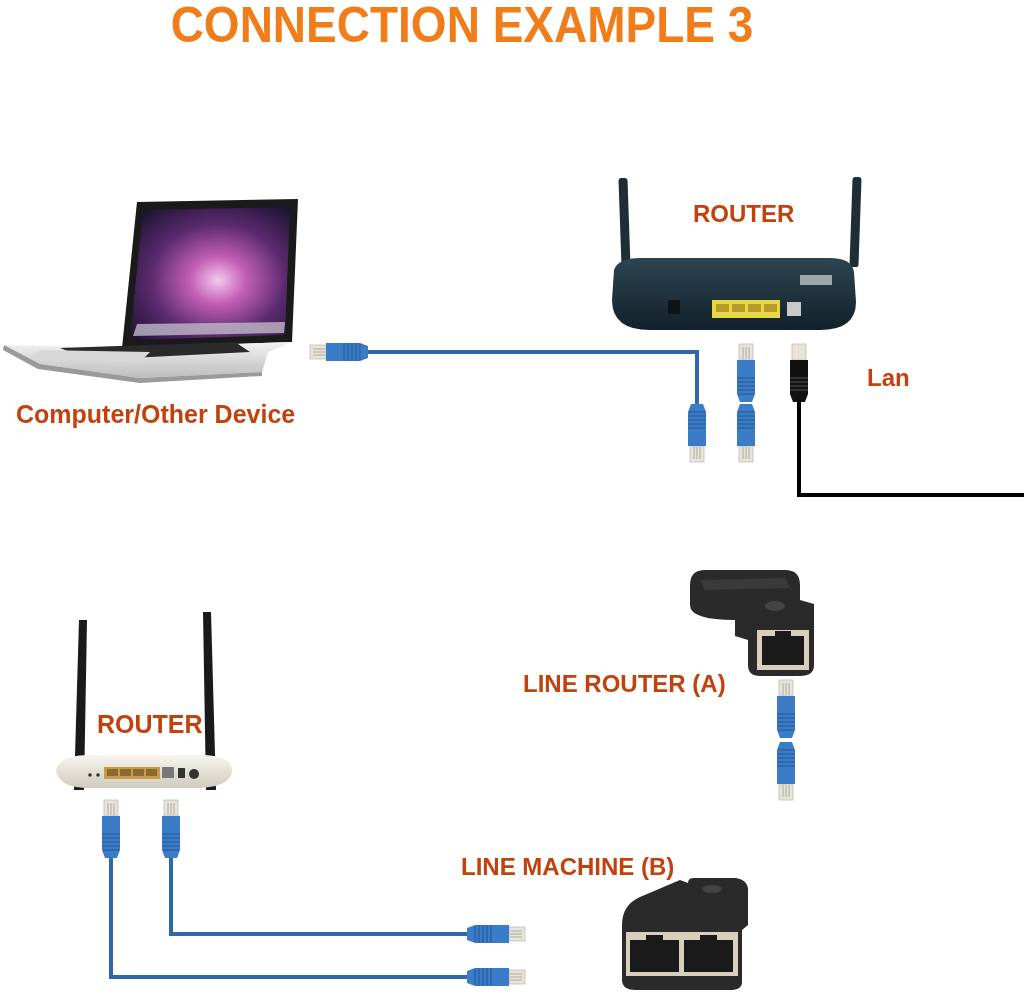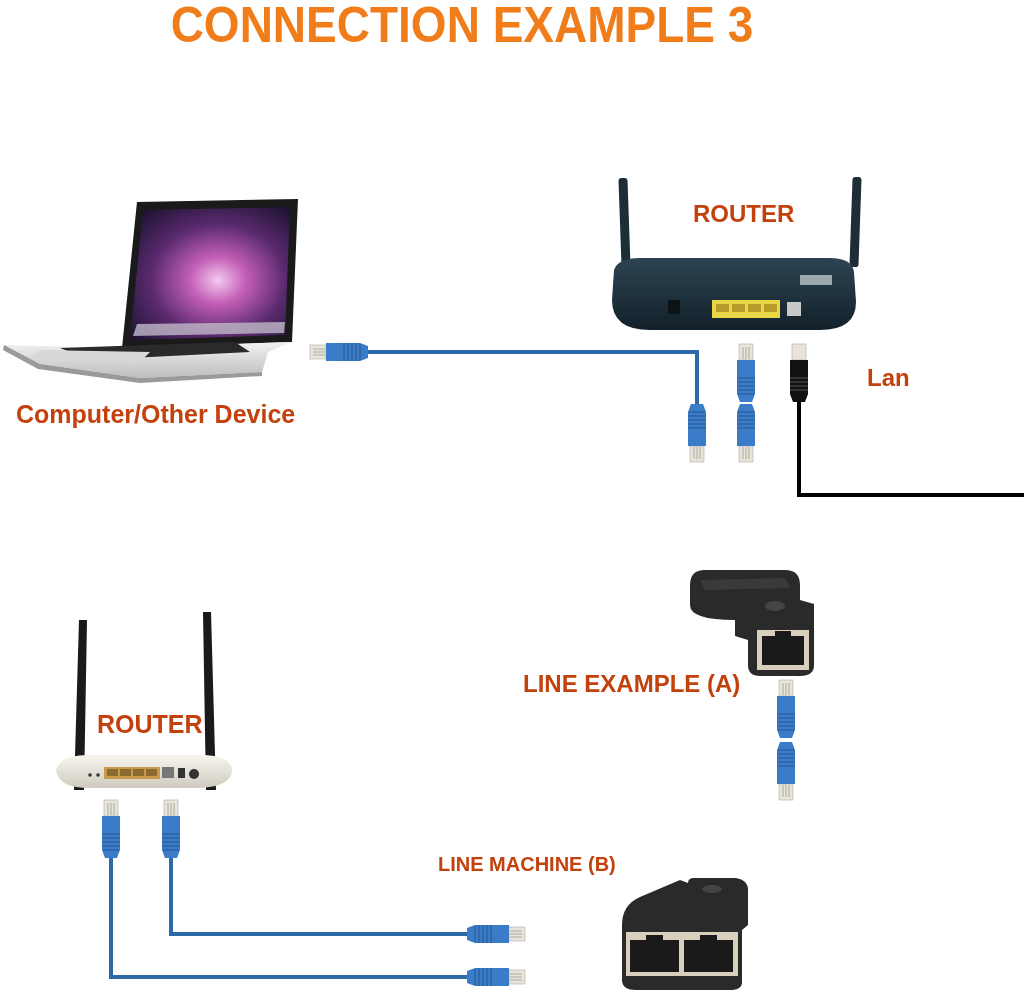--- a/index.html
+++ b/index.html
@@ -159,15 +159,15 @@
         <line x1="790" y1="382" x2="808" y2="382"></line>
       <line x1="790" y1="386" x2="808" y2="386"></line>
         <line x1="790" y1="390" x2="808" y2="390"></line>
     </g>
   </g>
 </svg>
 
 <div class="label" style="left:693px; top:200px; font-size:24px;">ROUTER</div>
 <div class="label" style="left:16px; top:400px; font-size:25px;">Computer/Other Device</div>
 <div class="label" style="left:827px; top:364px; font-size:24px;margin-left:40px;">Lan</div>
-<div class="label" style="left:523px; top:670px; font-size:24px;">LINE EXAMPLE (A)</div>
+<div class="label" style="left:523px; top:670px; font-size:24px;">LINE ROUTER (A)</div>
 <div class="label" style="left:97px; top:710px; font-size:25px;">ROUTER</div>
-<div class="label" style="left:438px; top:853px; font-size:20px;">LINE MACHINE (B)</div>
+<div class="label" style="left:461px; top:853px; font-size:24px;">LINE MACHINE (B)</div>
 
 </body></html>

